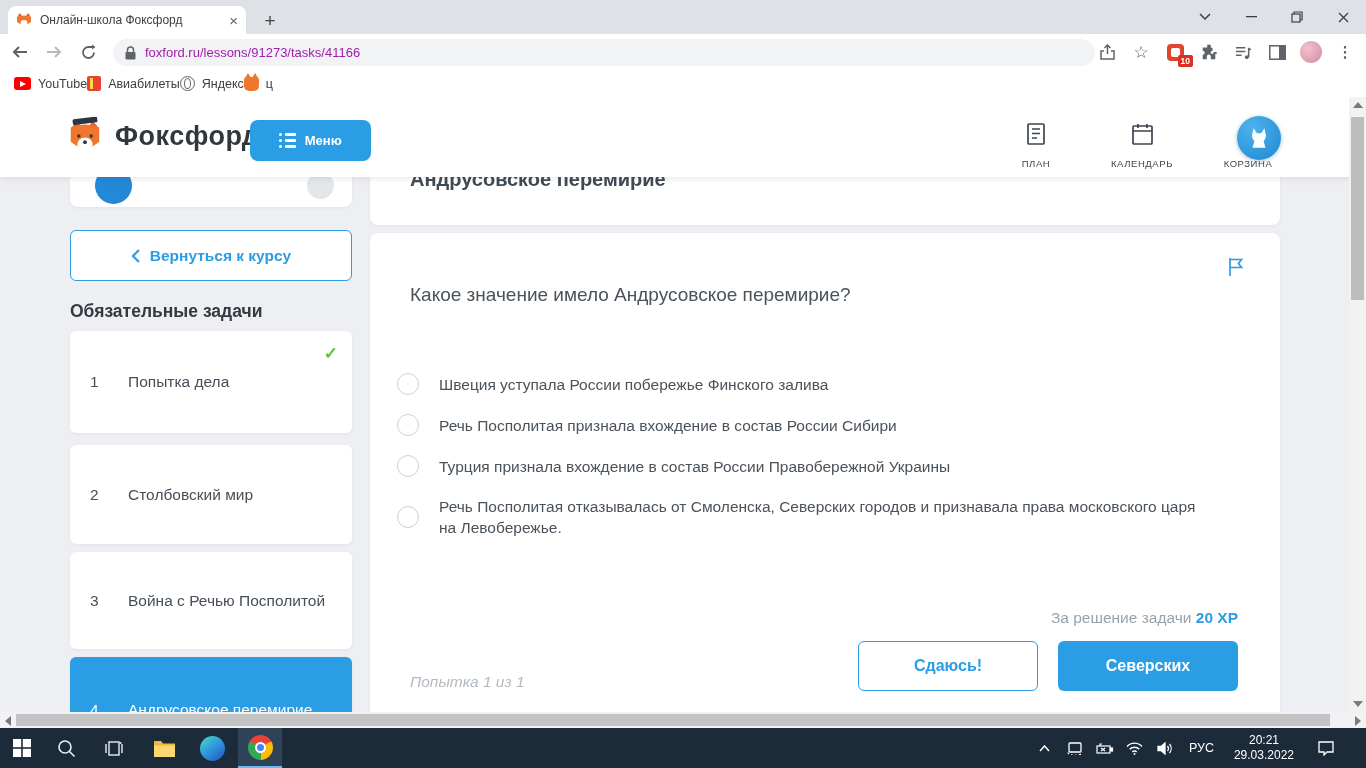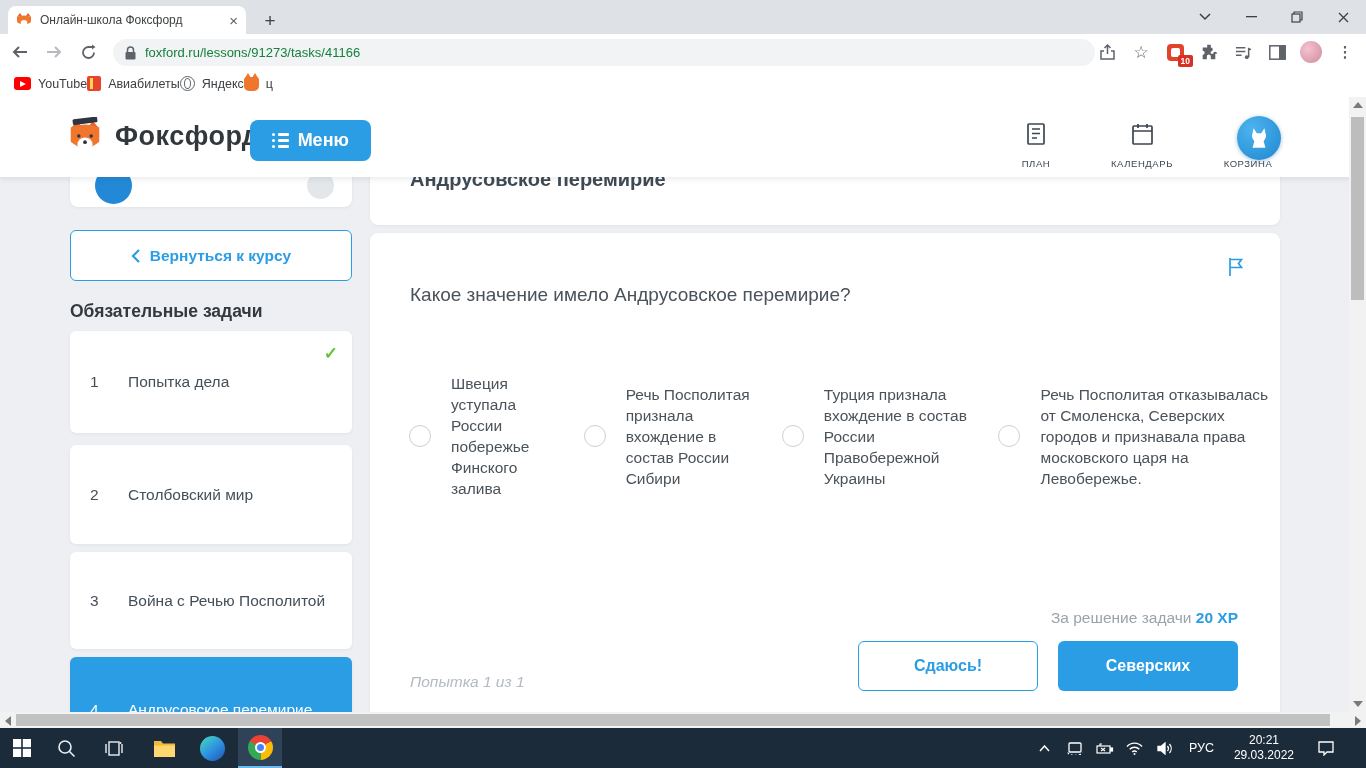--- a/index.html
+++ b/index.html
@@ -16,21 +16,21 @@
   .tab-close { color:#5f6368; font-size:15px; line-height:1; cursor:default; }
   .newtab { position:absolute; left:256px; top:7px; width:28px; height:28px; color:#444;
             font-size:19px; display:flex; align-items:center; justify-content:center; }
   .win-controls { position:absolute; right:0; top:0; height:34px; display:flex; align-items:center; }
   .win-btn { width:46px; height:34px; display:flex; align-items:center; justify-content:center; color:#3c4043; }
   .toolbar { position:absolute; top:34px; left:0; width:1366px; height:36px; background:#fff;
              display:flex; align-items:center; }
   .nav-ic { width:28px; height:28px; margin-left:6px; display:flex; align-items:center; justify-content:center; }
   .addressbar { position:absolute; left:113px; top:5px; width:982px; height:27px; background:#f1f3f4;
                 border-radius:14px; display:flex; align-items:center; padding:0 12px; gap:9px; }
-  .url-text { font-size:13px; color:#15803d; }
+  .url-text { font-size:13px; color:#a21caf; }
   .tb-right { position:absolute; right:6px; top:0; height:36px; display:flex; align-items:center; gap:4px; }
   .tb-right-ic { width:30px; height:30px; display:flex; align-items:center; justify-content:center; position:relative; }
   .star-glyph { font-size:17px; color:#5f6368; }
   .ext-badge { position:absolute; right:-3px; bottom:0; background:#d93025; color:#fff; font-size:8.5px;
                padding:1px 3px; border-radius:2px; font-weight:bold; }
   .ext-circle { width:17px; height:17px; border-radius:4px; background:#e1442d; position:relative; }
   .ext-circle::after { content:""; position:absolute; left:4px; top:4px; width:9px; height:9px; background:#fff; border-radius:2px; }
   .avatar-mini { width:22px; height:22px; border-radius:50%; background:radial-gradient(circle at 35% 35%, #f4c2cf, #cf8ba0); }
   .dots-glyph { font-size:15px; color:#5f6368; font-weight:bold; }
   .bookmarks { position:absolute; top:70px; left:0; width:1366px; height:28px; background:#fff;
@@ -49,21 +49,21 @@
      border-left:3px solid transparent; border-right:3px solid transparent; }
   .fox-mini::before { left:1px; } .fox-mini::after { right:1px; }
 
   
   .viewport { position:absolute; top:97px; left:0; width:1366px; height:631px; background:#edeff3; overflow:hidden; }
   .site-header { position:absolute; top:0; left:0; width:1366px; height:80px; background:#fff; z-index:10;
                  box-shadow:0 2px 6px rgba(40,50,60,.10); }
   .brand-wrap { position:absolute; left:66px; top:20px; display:flex; align-items:center; gap:11px; }
   .brand-text { font-size:27px; font-weight:bold; color:#32373c; letter-spacing:.5px; }
   .menu-btn { position:absolute; left:250px; top:23px; width:121px; height:41px; background:#2b9de4; border-radius:8px;
-              display:flex; align-items:center; justify-content:center; gap:9px; color:#fff; font-size:18px; font-weight:bold; }
+              display:flex; align-items:center; justify-content:center; gap:9px; color:#fff; font-size:13px; font-weight:bold; }
   .burger { display:flex; flex-direction:column; gap:3px; }
   .burger i { display:flex; align-items:center; gap:2.5px; }
   .burger b { width:3px; height:3px; background:#fff; border-radius:50%; }
   .burger s { width:11px; height:2.2px; background:#fff; border-radius:1px; display:block; }
   .hdr-nav { position:absolute; top:25px; display:flex; gap:34px; left:1000px; }
   .hdr-nav-item { display:flex; flex-direction:column; align-items:center; gap:12px; width:72px; }
   .hdr-nav-label { font-size:9.5px; letter-spacing:.06em; color:#3c4650; }
   .site-avatar { position:absolute; left:1237px; top:19px; width:44px; height:44px; border-radius:50%;
                  background:radial-gradient(circle at 34% 28%, #4db3ef, #1f87cf); display:flex;
                  align-items:center; justify-content:center; box-shadow:0 1px 4px rgba(30,100,160,.4); }
@@ -84,21 +84,21 @@
   .task-check { position:absolute; right:14px; top:12px; color:#67c13c; font-size:17px; font-weight:bold; }
   .task-active { background:#2b9de4; }
   .task-active .task-num, .task-active .task-lbl { color:#fff; }
 
   
   .title-card { left:370px; top:43px; width:910px; height:85px; border-radius:8px; position:absolute; }
   .lesson-title { position:absolute; left:40px; top:28px; font-size:20px; font-weight:bold; color:#3f4a54; }
   .q-card { left:370px; top:136px; width:910px; height:500px; border-radius:8px; position:absolute; }
   .flag-btn { position:absolute; right:32px; top:24px; width:22px; height:22px; }
   .q-text { position:absolute; left:40px; top:51px; font-size:19px; color:#4a525a; }
-  .opts { position:absolute; left:39px; top:140px; display:flex; flex-direction:row; gap:26px; }
+  .opts { position:absolute; left:27px; top:140px; display:flex; flex-direction:column; gap:19px; }
   .opt { display:flex; align-items:center; gap:20px; min-height:22px; }
   .radio { width:22px; height:22px; border-radius:50%; border:1px solid #ccd1d6; background:#fff; flex:0 0 22px; }
   .opt-text { font-size:15.5px; color:#4a525a; line-height:21px; max-width:775px; }
   .reward { position:absolute; right:42px; top:376px; font-size:15.5px; color:#9aa3ab; }
   .reward b { color:#2b9de4; font-weight:bold; }
   .giveup-btn { position:absolute; right:242px; top:408px; width:180px; height:50px; background:#fff;
                 border:1px solid #2b9de4; border-radius:6px; color:#2b9de4; font-size:16px; font-weight:bold;
                 display:flex; align-items:center; justify-content:center; }
   .answer-btn { position:absolute; right:42px; top:408px; width:180px; height:50px; background:#2b9de4;
                 border-radius:6px; color:#fff; font-size:16px; font-weight:bold;

